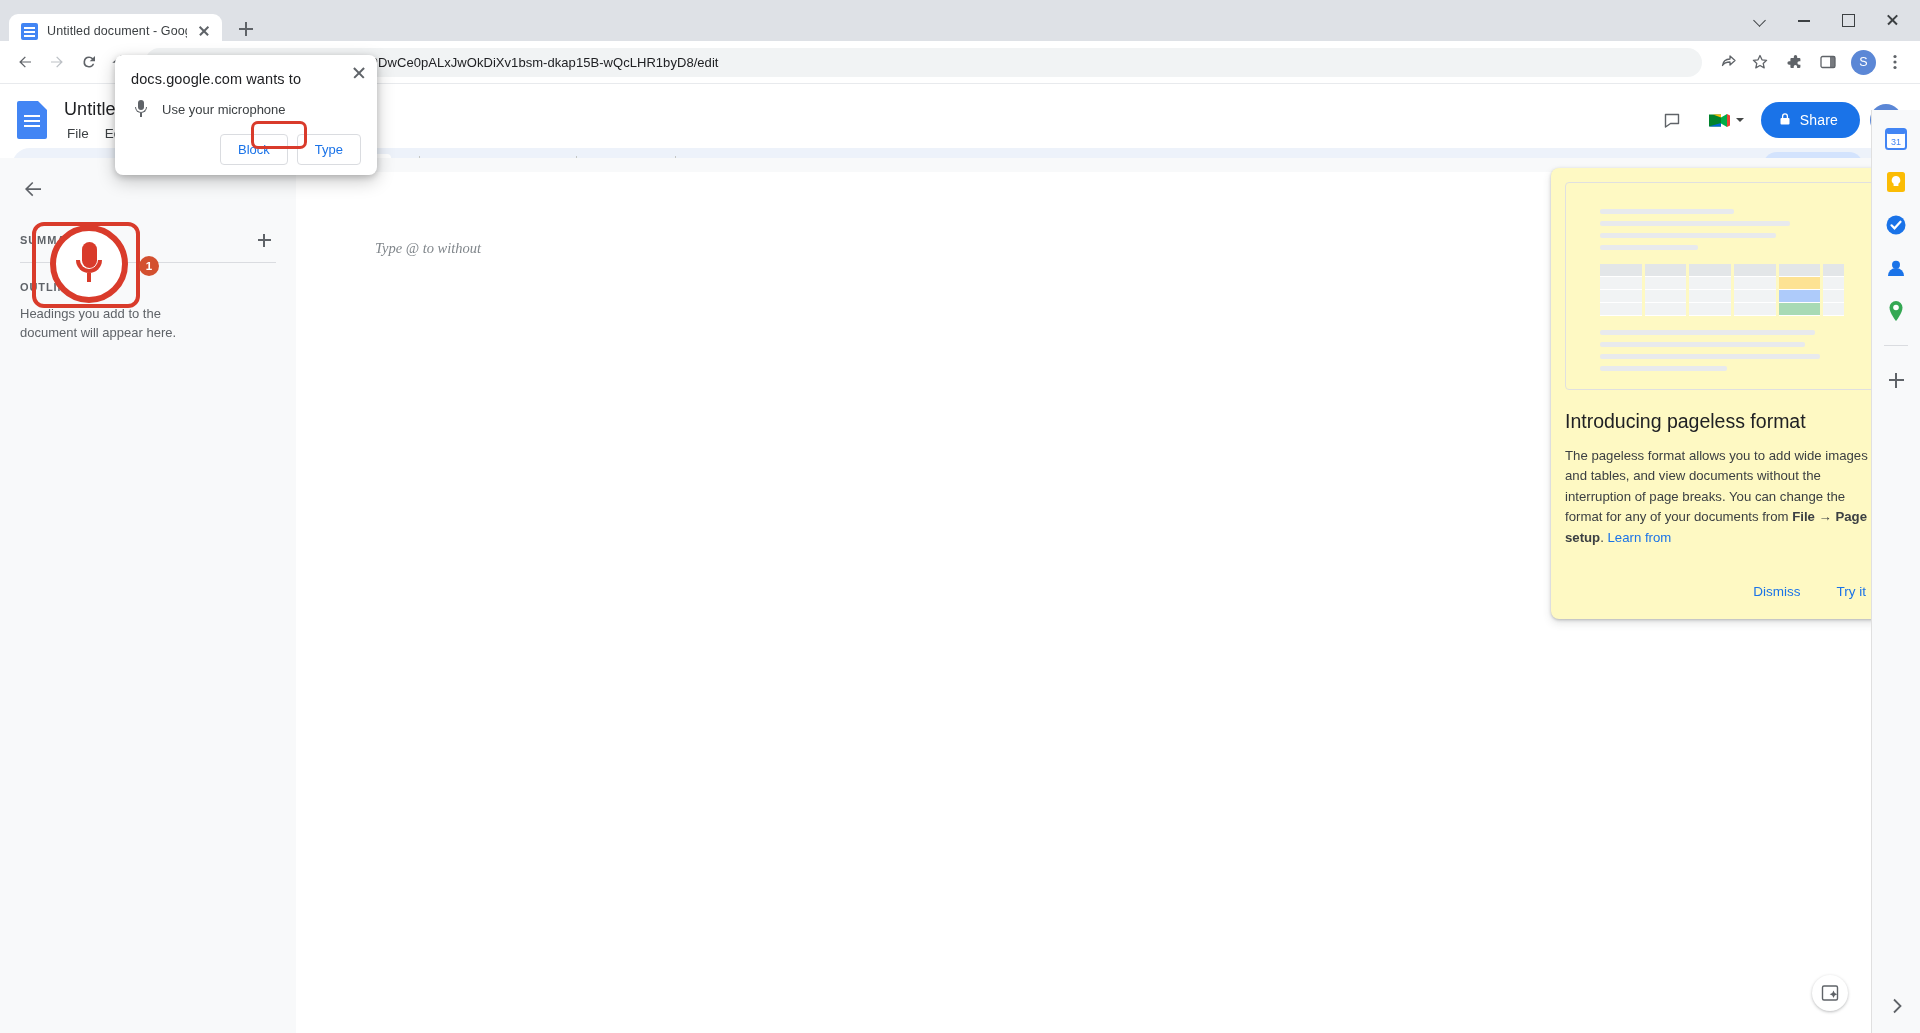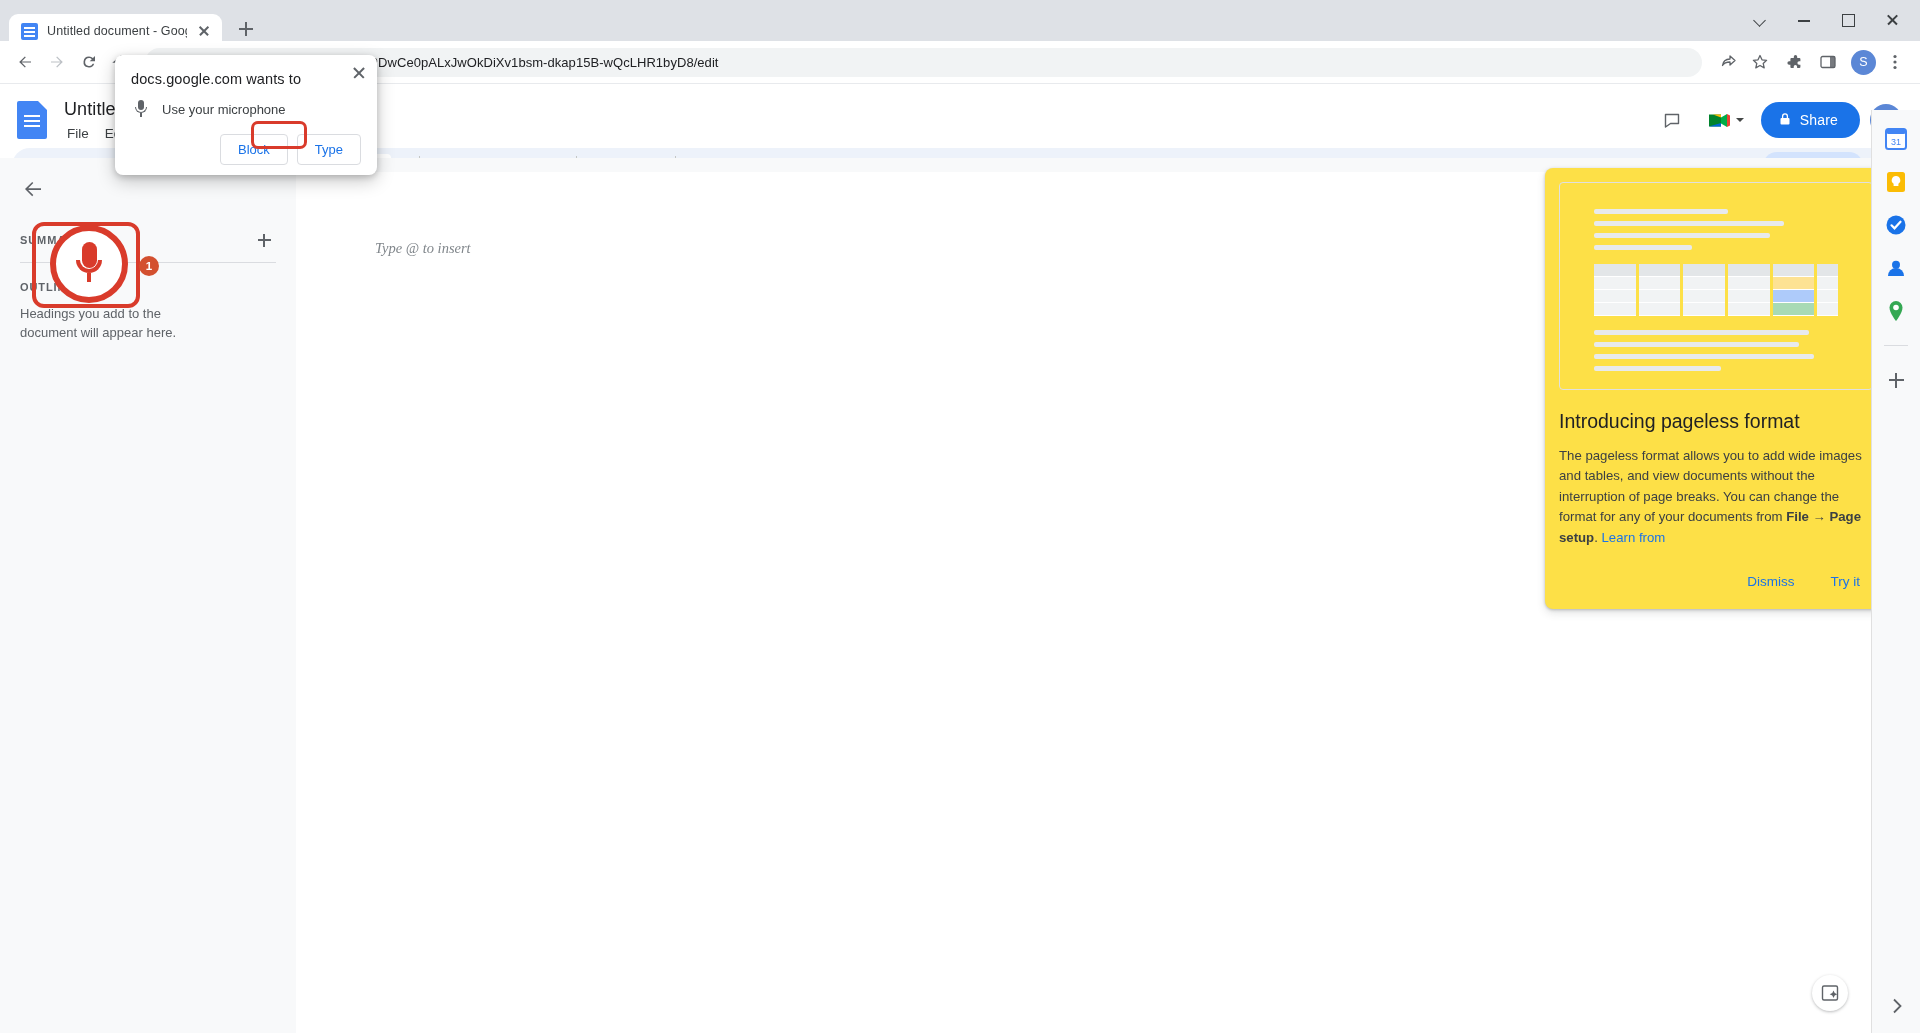--- a/index.html
+++ b/index.html
@@ -253,42 +253,42 @@
   .scrollbar-v {
     position:absolute; right:0; top:0; width:13px; bottom:0; background:#f1f3f4;
   }
   .scroll-thumb {
     position:absolute; left:3px; width:8px; top:2px; height:52px;
     background:#bdc1c6; border-radius:4px; cursor:pointer;
   }
 
   
   .promo-card {
-    position:absolute; right:33px; top:10px; width:342px;
-    background:#fde047; border-radius:8px; box-shadow:0 1px 3px rgba(60,64,67,.3),0 4px 8px rgba(60,64,67,.15);
+    position:absolute; right:27px; top:10px; width:342px;
+    background:#fef9c3; border-radius:8px; box-shadow:0 1px 3px rgba(60,64,67,.3),0 4px 8px rgba(60,64,67,.15);
     padding:14px 14px 8px 14px;
   }
   .promo-thumb {
     height:208px; border:1px solid #e0e0e0; border-radius:4px; padding:26px 34px;
     overflow:hidden;
   }
   .sk-line { height:5px; background:#e8eaed; border-radius:2px; margin-bottom:7px; }
   .sk-table { display:flex; gap:3px; margin:14px 0; }
   .sk-col { flex:1; }
   .sk-cell { height:13px; background:#f1f3f4; border-bottom:1px solid #fff; }
   .promo-title {
     font-size:19.5px; color:#202124; margin:20px 0 13px 0; letter-spacing:0;
   }
   .promo-body {
     font-size:13.2px; color:#3c4043; line-height:1.55;
   }
   .promo-body b { font-weight:bold; }
   .promo-link { color:#1a73e8; cursor:pointer; }
   .promo-actions {
-    display:flex; justify-content:flex-end; gap:10px; margin-top:18px; margin-bottom:4px;
+    display:flex; justify-content:flex-end; gap:10px; margin-top:28px; margin-bottom:4px;
   }
   .promo-btn {
     font-size:13.5px; color:#1a73e8; padding:8px 13px; border-radius:4px; cursor:pointer;
   }
 
   
   .app-rail {
     position:absolute; right:0; top:110px; bottom:0; width:49px;
     background:#f8f9fa; border-left:1px solid #e0e0e0;
     display:flex; flex-direction:column; align-items:center; padding-top:16px; gap:17px;
@@ -723,21 +723,21 @@
     <div class="v-ruler">
       <div class="v-num" style="top:110px;">1</div>
       <div class="v-num" style="top:220px;">2</div>
       <div class="v-num" style="top:330px;">3</div>
       <div class="v-num" style="top:440px;">4</div>
       <div class="v-num" style="top:550px;">5</div>
       <div class="v-num" style="top:660px;">6</div>
       <div class="v-num" style="top:770px;">7</div>
     </div>
     <div class="doc-page">
-      <div class="doc-placeholder">Type @ to insert</div>
+      <div class="doc-placeholder">Type @ to without</div>
     </div>
 
     <div class="promo-card">
       <div class="promo-thumb">
         <div class="sk-line" style="width:55%"></div>
         <div class="sk-line" style="width:78%"></div>
         <div class="sk-line" style="width:72%"></div>
         <div class="sk-line" style="width:40%"></div>
         <div class="sk-table">
           <div class="sk-col">

